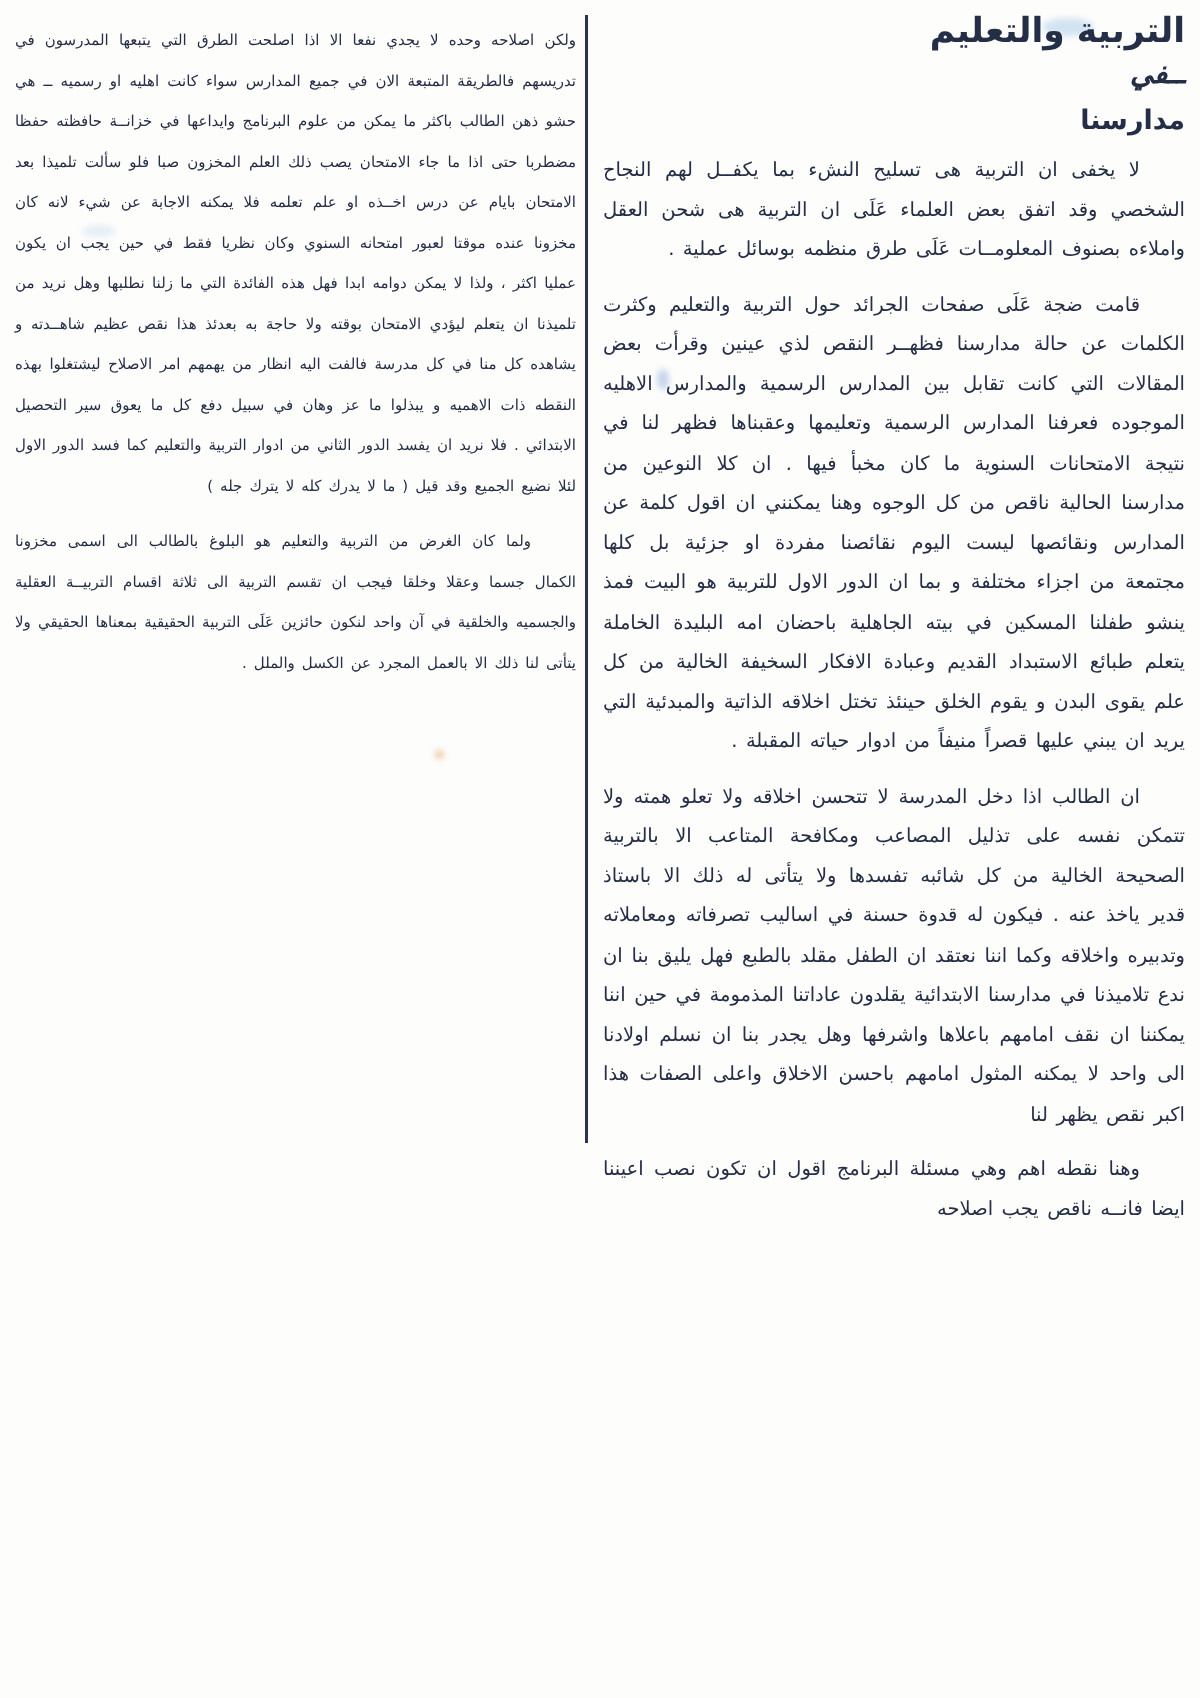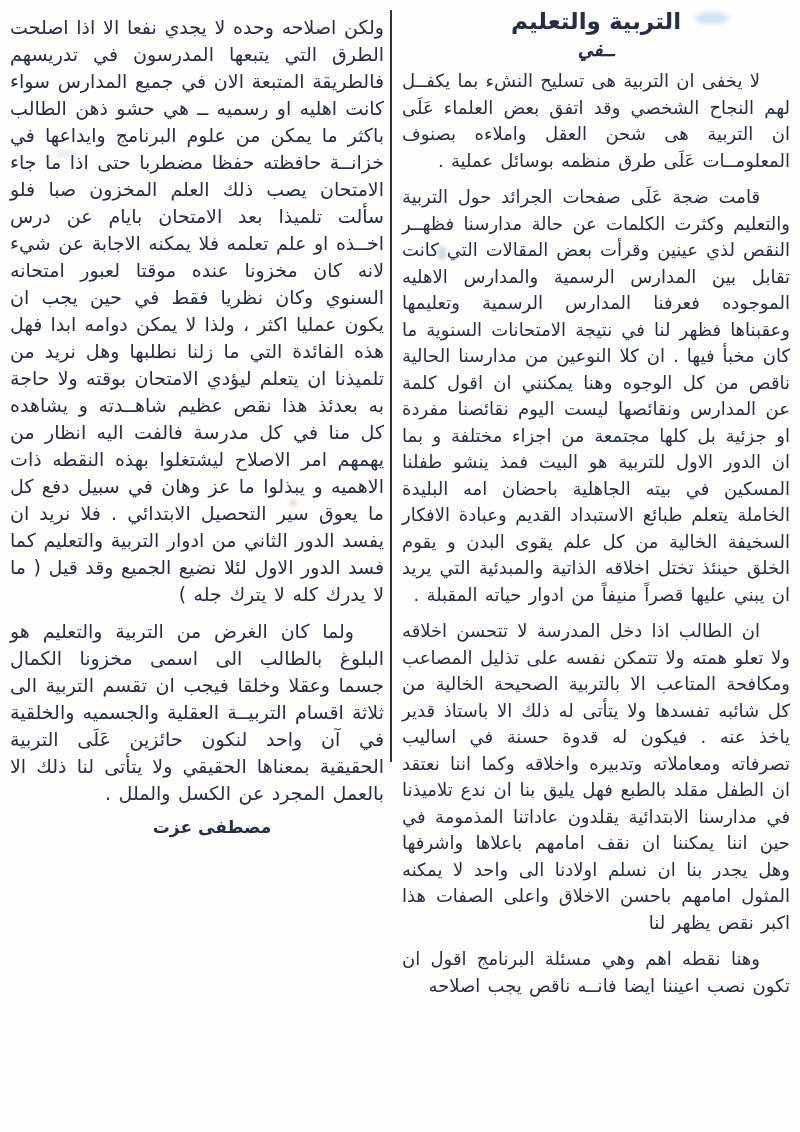--- a/index.html
+++ b/index.html
@@ -26,25 +26,25 @@
     direction: rtl;
     text-align: justify;
   }
   .col-left  { left: 10px;  top: 14px; width: 374px; }
   .col-right { left: 402px; top: 6px;  width: 388px; }
 
   .col p {
     margin: 0 0 10px 0;
     word-spacing: 1.5px;
   }
-  .col-right p { font-size: 18px; line-height: 26.5px; }
-  .col-left  p { font-size: 19px;   line-height: 27px; }
+  .col-right p { font-size: 13px; line-height: 26.5px; }
+  .col-left  p { font-size: 10px;   line-height: 27px; }
   .indent { text-indent: 30px; }
 
-  .article-header { text-align: center; margin-bottom: 8px; }
+  .article-header { margin-bottom: 8px; }
   .article-title {
     font-size: 23px;
     font-weight: bold;
     margin: 2px 0 4px 0;
     letter-spacing: 0.5px;
   }
   .article-connector {
     font-size: 19px;
     font-weight: bold;
     margin: 0 0 6px 0;
@@ -85,27 +85,27 @@
   <div class="scan-artifact artifact-2"></div>
   <div class="scan-artifact artifact-3"></div>
   <div class="scan-artifact artifact-4"></div>
 
   <div class="column-divider"></div>
 
   <div class="col col-right" dir="rtl">
     <div class="article-header">
       <div class="article-title">التربية والتعليم</div>
       <div class="article-connector">ــفي</div>
+      <div class="article-subtitle">مدارسنا</div>
     </div>
 
     <p class="indent">لا يخفى ان التربية هى تسليح النشء بما يكفــل لهم النجاح الشخصي وقد اتفق بعض العلماء عَلَى ان التربية هى شحن العقل واملاءه بصنوف المعلومــات عَلَى طرق منظمه بوسائل عملية .</p>
     <p class="indent">قامت ضجة عَلَى صفحات الجرائد حول التربية والتعليم وكثرت الكلمات عن حالة مدارسنا فظهــر النقص لذي عينين وقرأت بعض المقالات التي كانت تقابل بين المدارس الرسمية والمدارس الاهليه الموجوده فعرفنا المدارس الرسمية وتعليمها وعقبناها فظهر لنا في نتيجة الامتحانات السنوية ما كان مخبأ فيها . ان كلا النوعين من مدارسنا الحالية ناقص من كل الوجوه وهنا يمكنني ان اقول كلمة عن المدارس ونقائصها ليست اليوم نقائصنا مفردة او جزئية بل كلها مجتمعة من اجزاء مختلفة و بما ان الدور الاول للتربية هو البيت فمذ ينشو طفلنا المسكين في بيته الجاهلية باحضان امه البليدة الخاملة يتعلم طبائع الاستبداد القديم وعبادة الافكار السخيفة الخالية من كل علم يقوى البدن و يقوم الخلق حينئذ تختل اخلاقه الذاتية والمبدئية التي يريد ان يبني عليها قصراً منيفاً من ادوار حياته المقبلة .</p>
     <p class="indent">ان الطالب اذا دخل المدرسة لا تتحسن اخلاقه ولا تعلو همته ولا تتمكن نفسه على تذليل المصاعب ومكافحة المتاعب الا بالتربية الصحيحة الخالية من كل شائبه تفسدها ولا يتأتى له ذلك الا باستاذ قدير ياخذ عنه . فيكون له قدوة حسنة في اساليب تصرفاته ومعاملاته وتدبيره واخلاقه وكما اننا نعتقد ان الطفل مقلد بالطبع فهل يليق بنا ان ندع تلاميذنا في مدارسنا الابتدائية يقلدون عاداتنا المذمومة في حين اننا يمكننا ان نقف امامهم باعلاها واشرفها وهل يجدر بنا ان نسلم اولادنا الى واحد لا يمكنه المثول امامهم باحسن الاخلاق واعلى الصفات هذا اكبر نقص يظهر لنا</p>
     <p class="indent">وهنا نقطه اهم وهي مسئلة البرنامج اقول ان تكون نصب اعيننا ايضا فانــه ناقص يجب اصلاحه</p>
   </div>
 
   <div class="col col-left" dir="rtl">
     <p>ولكن اصلاحه وحده لا يجدي نفعا الا اذا اصلحت الطرق التي يتبعها المدرسون في تدريسهم فالطريقة المتبعة الان في جميع المدارس سواء كانت اهليه او رسميه ــ هي حشو ذهن الطالب باكثر ما يمكن من علوم البرنامج وايداعها في خزانــة حافظته حفظا مضطربا حتى اذا ما جاء الامتحان يصب ذلك العلم المخزون صبا فلو سألت تلميذا بعد الامتحان بايام عن درس اخــذه او علم تعلمه فلا يمكنه الاجابة عن شيء لانه كان مخزونا عنده موقتا لعبور امتحانه السنوي وكان نظريا فقط في حين يجب ان يكون عمليا اكثر ، ولذا لا يمكن دوامه ابدا فهل هذه الفائدة التي ما زلنا نطلبها وهل نريد من تلميذنا ان يتعلم ليؤدي الامتحان بوقته ولا حاجة به بعدئذ هذا نقص عظيم شاهــدته و يشاهده كل منا في كل مدرسة فالفت اليه انظار من يهمهم امر الاصلاح ليشتغلوا بهذه النقطه ذات الاهميه و يبذلوا ما عز وهان في سبيل دفع كل ما يعوق سير التحصيل الابتدائي . فلا نريد ان يفسد الدور الثاني من ادوار التربية والتعليم كما فسد الدور الاول لئلا نضيع الجميع وقد قيل ( ما لا يدرك كله لا يترك جله )</p>
     <p class="indent">ولما كان الغرض من التربية والتعليم هو البلوغ بالطالب الى اسمى مخزونا الكمال جسما وعقلا وخلقا فيجب ان تقسم التربية الى ثلاثة اقسام التربيــة العقلية والجسميه والخلقية في آن واحد لنكون حائزين عَلَى التربية الحقيقية بمعناها الحقيقي ولا يتأتى لنا ذلك الا بالعمل المجرد عن الكسل والملل .</p>
-    <div class="signature">مصطفى عزت</div>
   </div>
 
 </div>
 
 </body></html>

